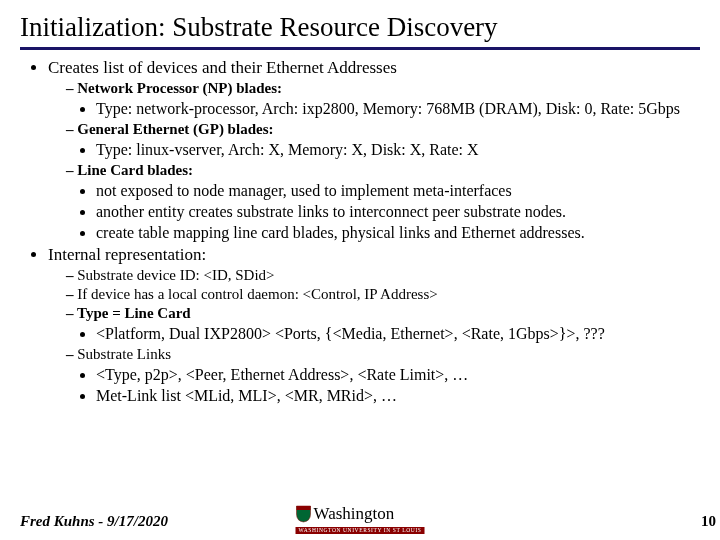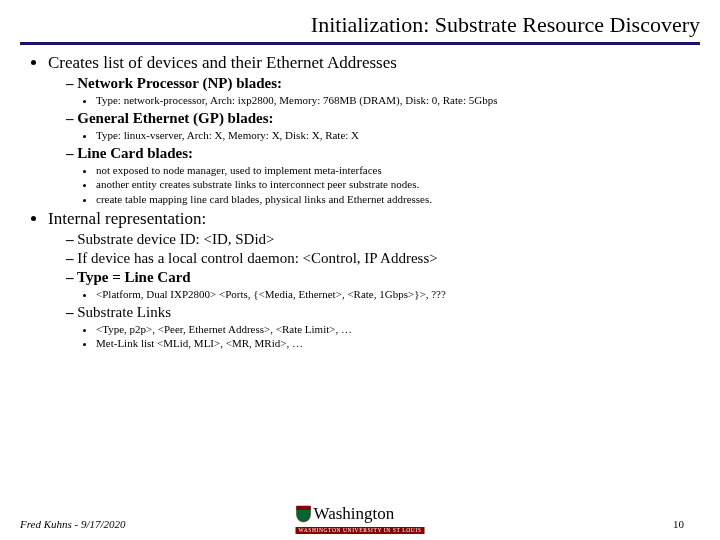--- a/index.html
+++ b/index.html
@@ -10,22 +10,22 @@
     font-family: "Times New Roman", serif;
     background: white;
     color: black;
     position: relative;
     overflow: hidden;
   }
   .slide {
     padding: 8px 20px 0 20px;
   }
   .title {
-    font-size: 22px;
-    text-align: right;
+    font-size: 27px;
+    text-align: left;
     margin: 4px 0 4px 0;
   }
   .title-underline {
     border-bottom: 3px solid #1a1466;
     margin: 0 0 8px 0;
   }
   ul.lvl0 {
     list-style: disc;
     margin: 0;
     padding-left: 28px;
@@ -51,32 +51,33 @@
   ul.lvl1 > li.nb {
     font-weight: normal;
   }
   ul.lvl2 {
     list-style: disc;
     margin: 2px 0 2px 0;
     padding-left: 30px;
     font-weight: normal;
   }
   ul.lvl2 > li {
-    font-size: 11px;
+    font-size: 16px;
     font-weight: normal;
     margin-bottom: 1px;
     line-height: 1.25;
   }
   .footer {
     position: absolute;
     bottom: 10px;
     left: 20px;
-    right: 36px;
-    font-size: 11px;
+    right: 4px;
+    font-size: 15px;
     font-style: italic;
+    font-weight: bold;
   }
   .footer .date {
     font-style: italic;
   }
   .footer .pagenum {
     position: absolute;
     right: 0;
     bottom: 0;
     font-style: normal;
   }

